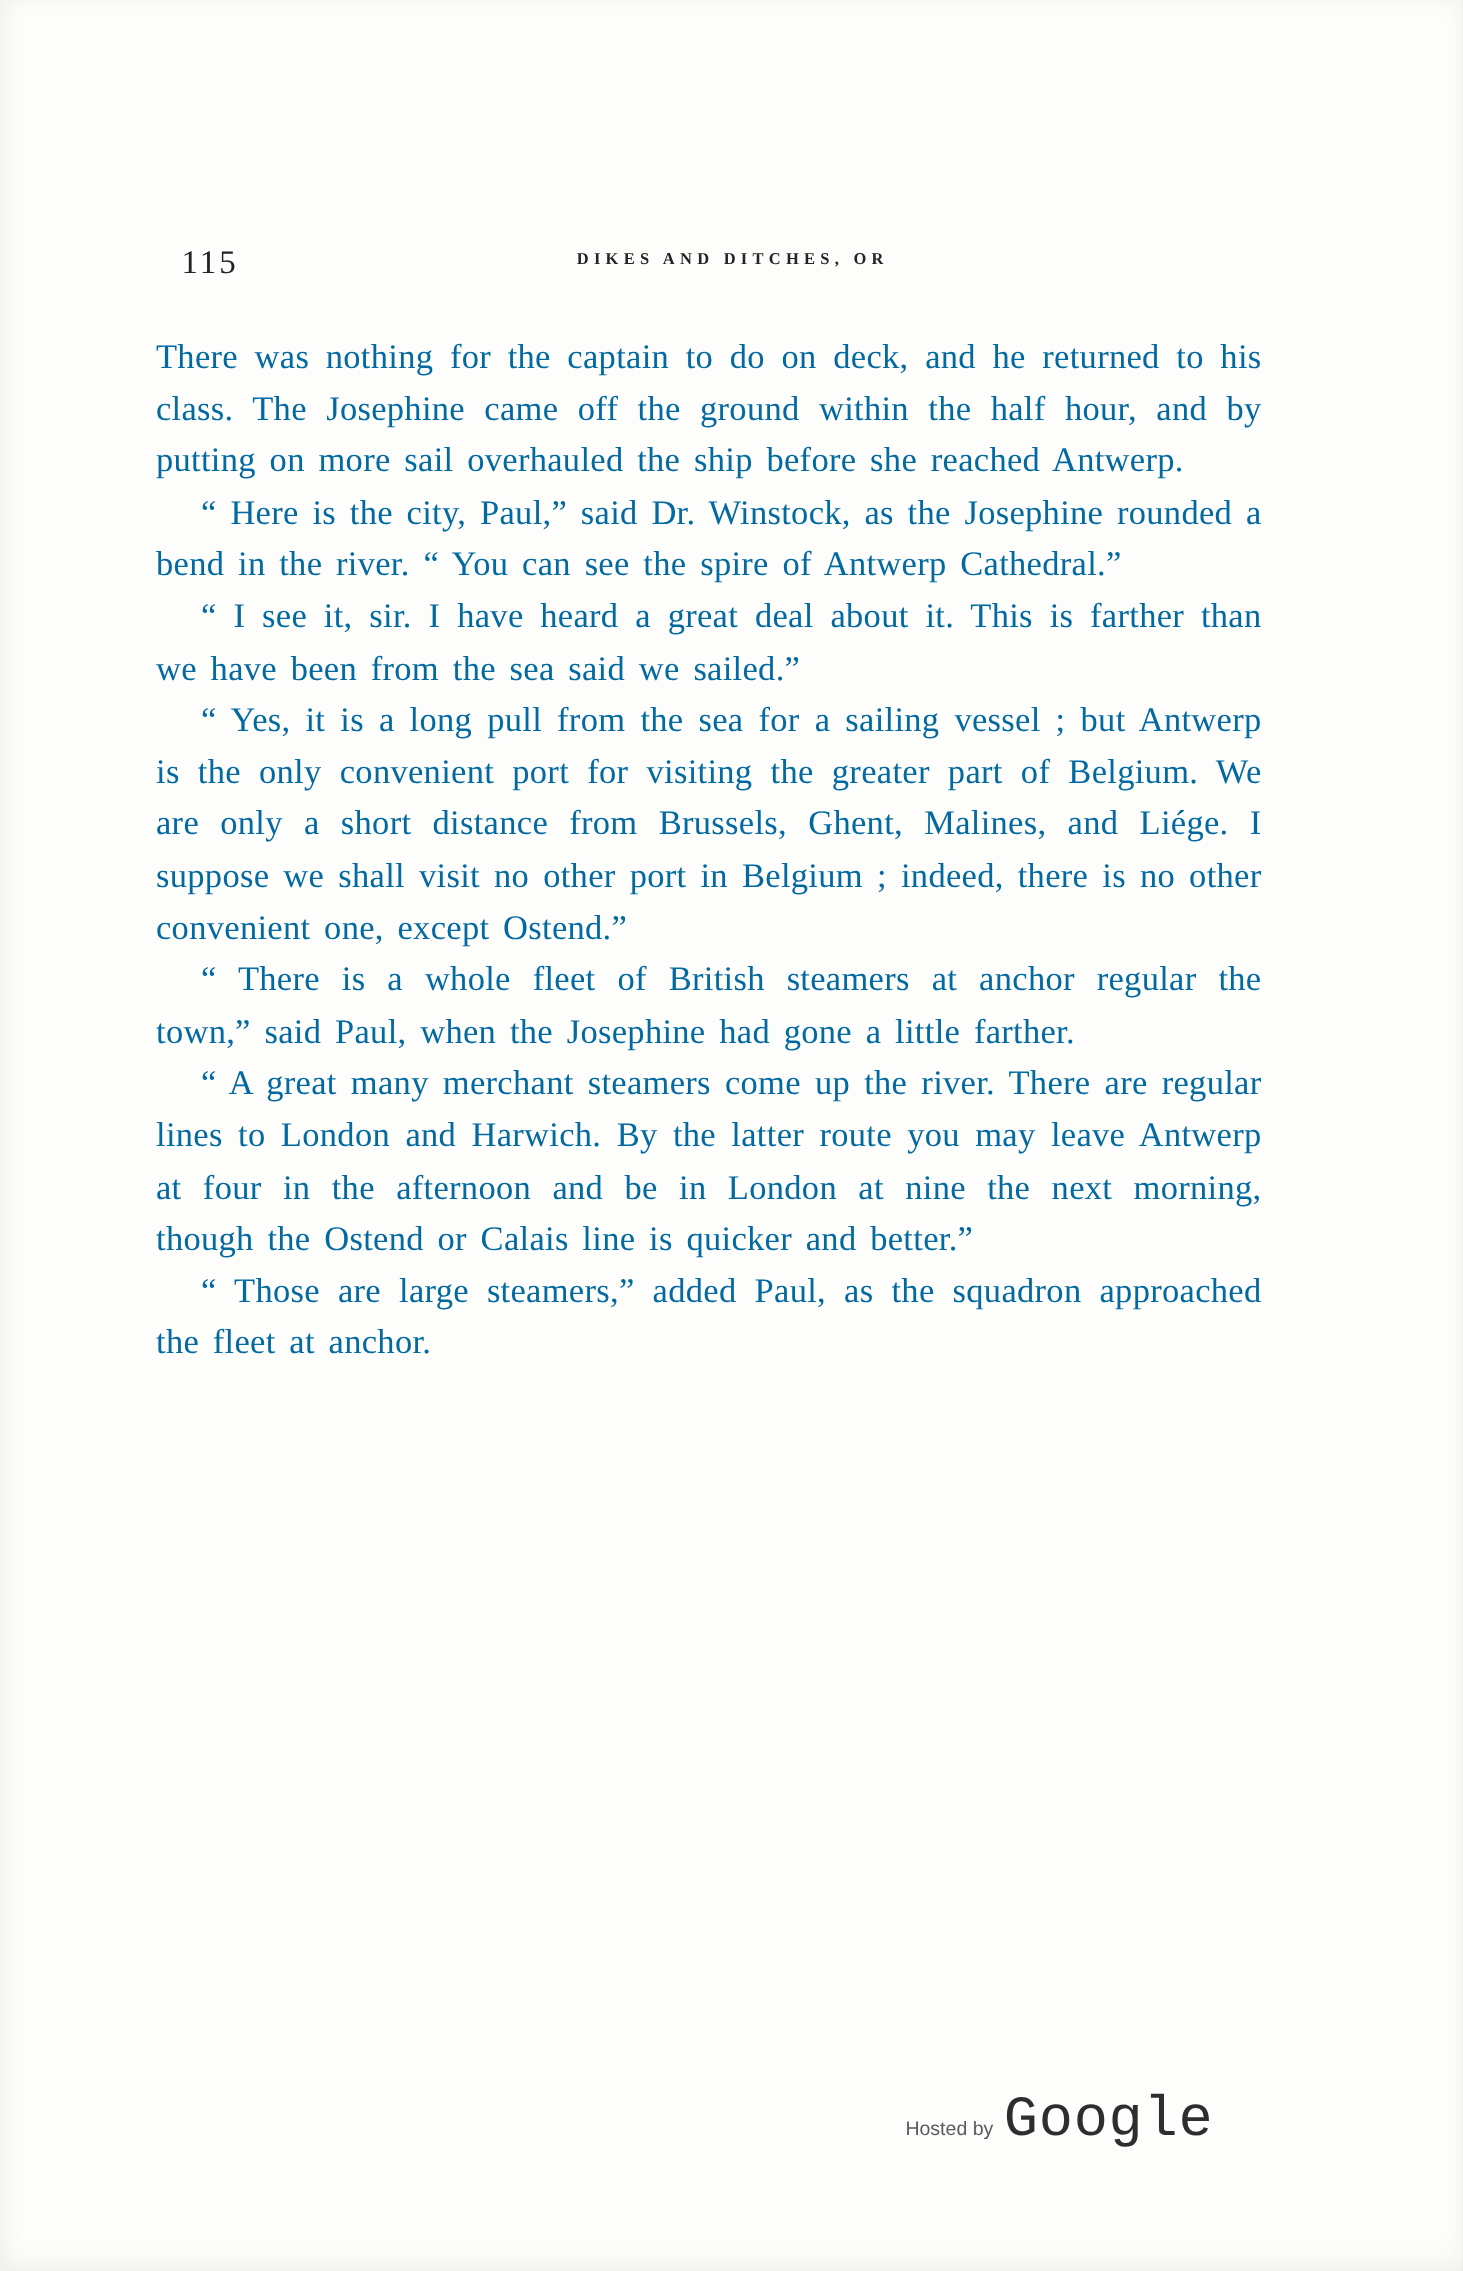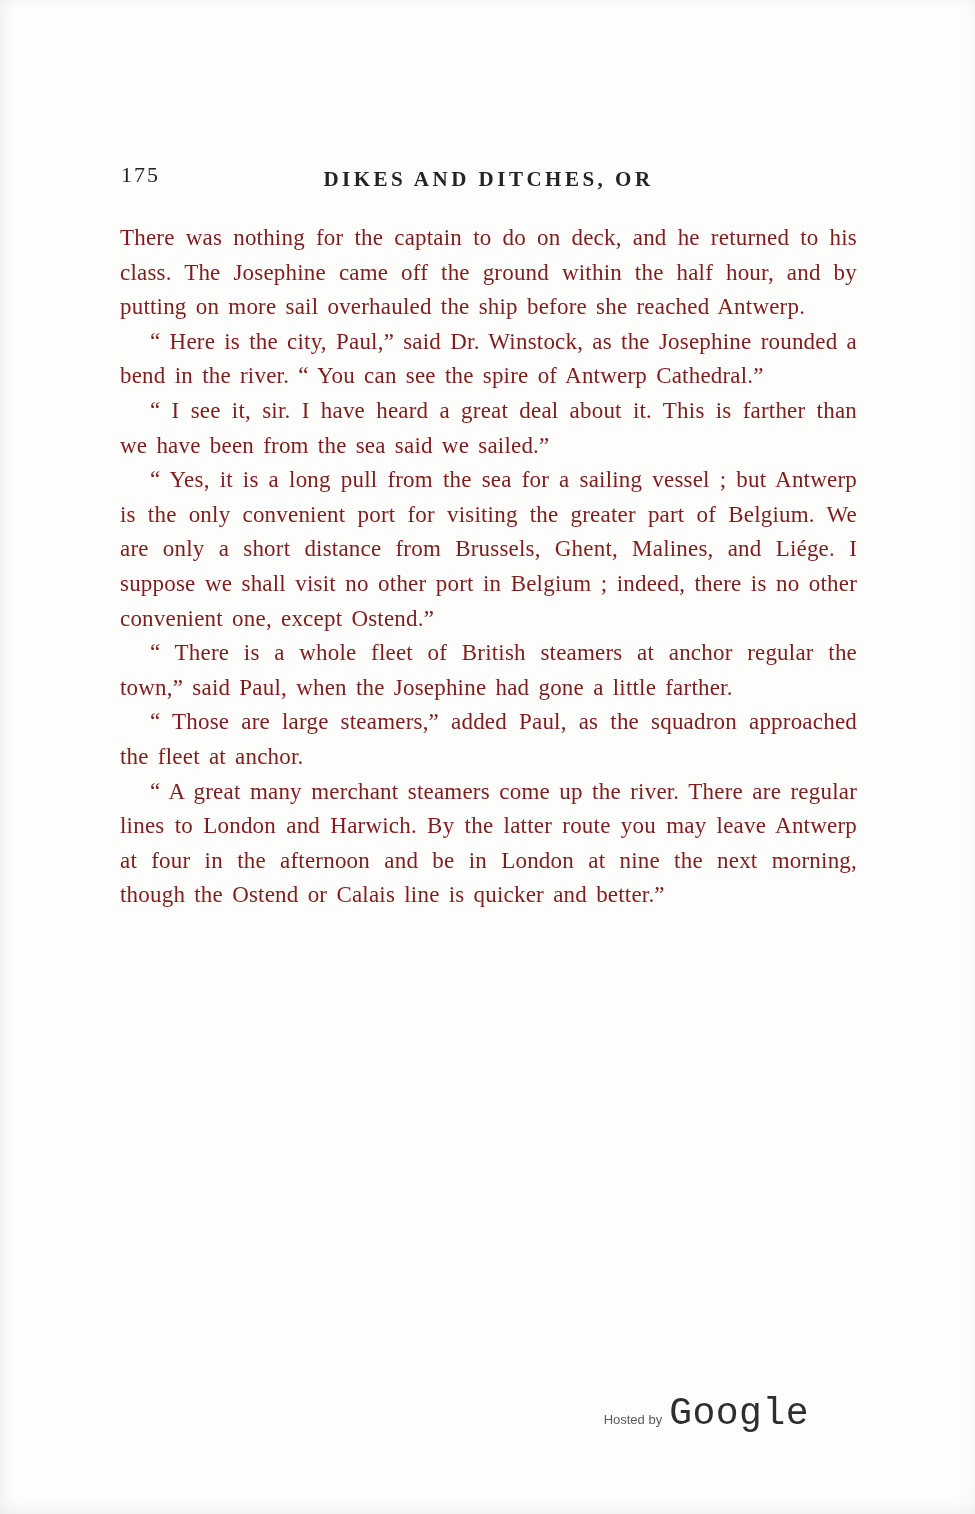--- a/index.html
+++ b/index.html
@@ -26,34 +26,34 @@
     font-size: 22px;
     letter-spacing: 2px;
     color: #222;
   }
   .running-header {
     position: absolute;
     top: 167px;
     left: 120px;
     width: 737px;
     text-align: center;
-    font-size: 21px;
+    font-size: 11px;
     font-weight: 700;
     letter-spacing: 3.5px;
     color: #242424;
   }
   .body-text {
     position: absolute;
     top: 221px;
-    left: 120px;
+    left: 104px;
     width: 737px;
     font-size: 23px;
     line-height: 34.6px;
     text-align: justify;
-    color: #7f1d1d;
+    color: #0369a1;
     letter-spacing: 0.2px;
     word-spacing: 0.14em;
   }
   .body-text p {
     margin: 0;
     padding: 0;
   }
   .body-text p.indent {
     text-indent: 30px;
   }
@@ -75,32 +75,32 @@
     font-size: 38px;
     color: #2e2e2e;
     letter-spacing: 0.5px;
   }
 </style>
 </head>
 <body>
 
 <div class="page">
 
-  <div class="page-number">175</div>
+  <div class="page-number">115</div>
 
   <div class="running-header">DIKES AND DITCHES, OR</div>
 
   <div class="body-text">
       <p>There was nothing for the captain to do on deck, and he returned to his class.  The Josephine came off the ground within the half hour, and by putting on more sail overhauled the ship before she reached Antwerp.</p>
       <p class="indent">“ Here is the city, Paul,” said Dr. Winstock, as the Josephine rounded a bend in the river.  “ You can see the spire of Antwerp Cathedral.”</p>
       <p class="indent">“ I see it, sir.  I have heard a great deal about it. This is farther than we have been from the sea said we sailed.”</p>
       <p class="indent">“ Yes, it is a long pull from the sea for a sailing vessel ; but Antwerp is the only convenient port for visiting the greater part of Belgium.  We are only a short distance from Brussels, Ghent, Malines, and Liége.  I suppose we shall visit no other port in Belgium ; indeed, there is no other convenient one, except Ostend.”</p>
       <p class="indent">“ There is a whole fleet of British steamers at anchor regular the town,” said Paul, when the Josephine had gone a little farther.</p>
+      <p class="indent">“ A great many merchant steamers come up the river.  There are regular lines to London and Harwich.  By the latter route you may leave Antwerp at four in the afternoon and be in London at nine the next morning, though the Ostend or Calais line is quicker and better.”</p>
       <p class="indent">“ Those are large steamers,” added Paul, as the squadron approached the fleet at anchor.</p>
-      <p class="indent">“ A great many merchant steamers come up the river.  There are regular lines to London and Harwich.  By the latter route you may leave Antwerp at four in the afternoon and be in London at nine the next morning, though the Ostend or Calais line is quicker and better.”</p>
     </div>
 
   <div class="footer">
     <span class="hosted-by">Hosted by</span>
     <span class="google-logo">Google</span>
   </div>
 
 </div>
 
 </body></html>

